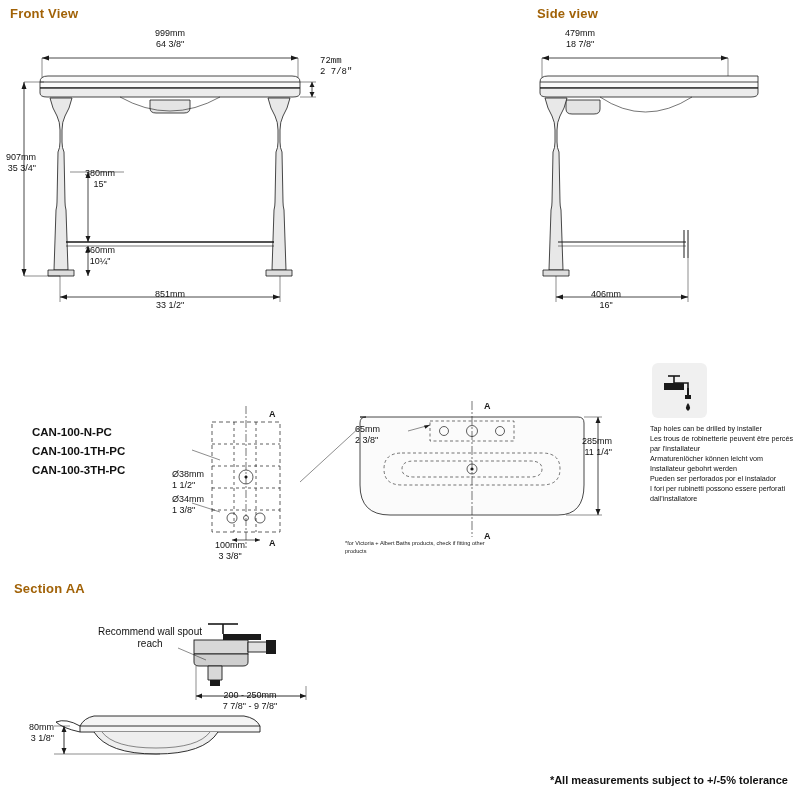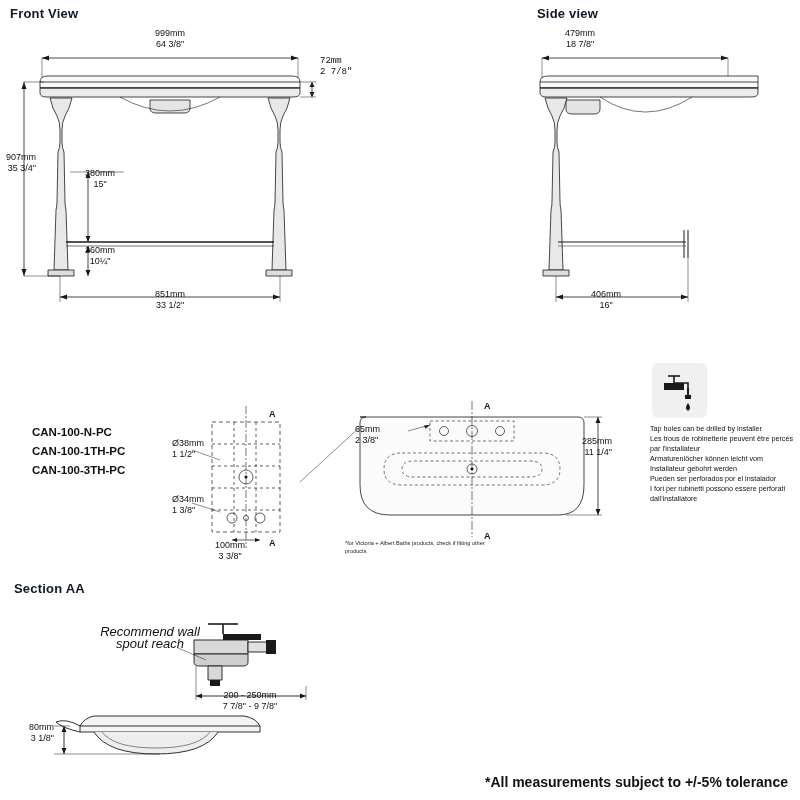--- a/index.html
+++ b/index.html
@@ -17,21 +17,21 @@
   }
   .page {
     position: absolute;
     inset: 0;
   }
   .abs { position: absolute; }
   .title {
     font-weight: bold;
     font-size: 13px;
     letter-spacing: 0.2px;
-    color: #0f172a;
+    color: #a16207;
   }
   .dim {
     font-size: 9px;
     line-height: 10.5px;
     color: #111;
     white-space: pre-line;
     text-align: center;
   }
   .dim.left { text-align: right; }
   .dim.right { text-align: left; }
@@ -45,30 +45,29 @@
     font-size: 7.2px;
     line-height: 10px;
     color: #111;
   }
   .note-small {
     font-size: 5.6px;
     line-height: 7.5px;
     color: #222;
   }
   .tolerance {
-    font-size: 14px;
+    font-size: 11px;
     font-weight: bold;
     color: #111;
   }
   .recommend {
-    font-size: 13px;
+    font-size: 10px;
     line-height: 12px;
     text-align: center;
     color: #111;
-    font-style: italic;
   }
   .letterA {
     font-size: 9px;
     font-weight: bold;
   }
   svg { display: block; }
   .stroke { stroke: #1a1a1a; fill: none; }
 </style>
 </head>
 <body>
@@ -223,21 +222,21 @@
 
         <line x1="62" y1="140" x2="90" y2="140"></line>
         <path d="M62 140 l5 -2 v4 z" fill="#1a1a1a" stroke="none"></path>
         <path d="M90 140 l-5 -2 v4 z" fill="#1a1a1a" stroke="none"></path>
       </g>
     </svg>
   </div>
   <div class="abs letterA" style="left:269px; top:409px;">A</div>
   <div class="abs letterA" style="left:269px; top:538px;">A</div>
 
-  <div class="abs dim right" style="left:172px; top:438px; width:60px;">Ø38mm
+  <div class="abs dim right" style="left:172px; top:469px; width:60px;">Ø38mm
 1 1/2"</div>
   <div class="abs dim right" style="left:172px; top:494px; width:60px;">Ø34mm
 1 3/8"</div>
   <div class="abs dim" style="left:200px; top:540px; width:60px;">100mm
 3 3/8"</div>
 
   <div class="abs" style="left:330px; top:395px; width:290px; height:160px;">
     <svg width="290" height="160" viewBox="0 0 290 160">
       <g class="stroke" stroke-width="0.8">
 

